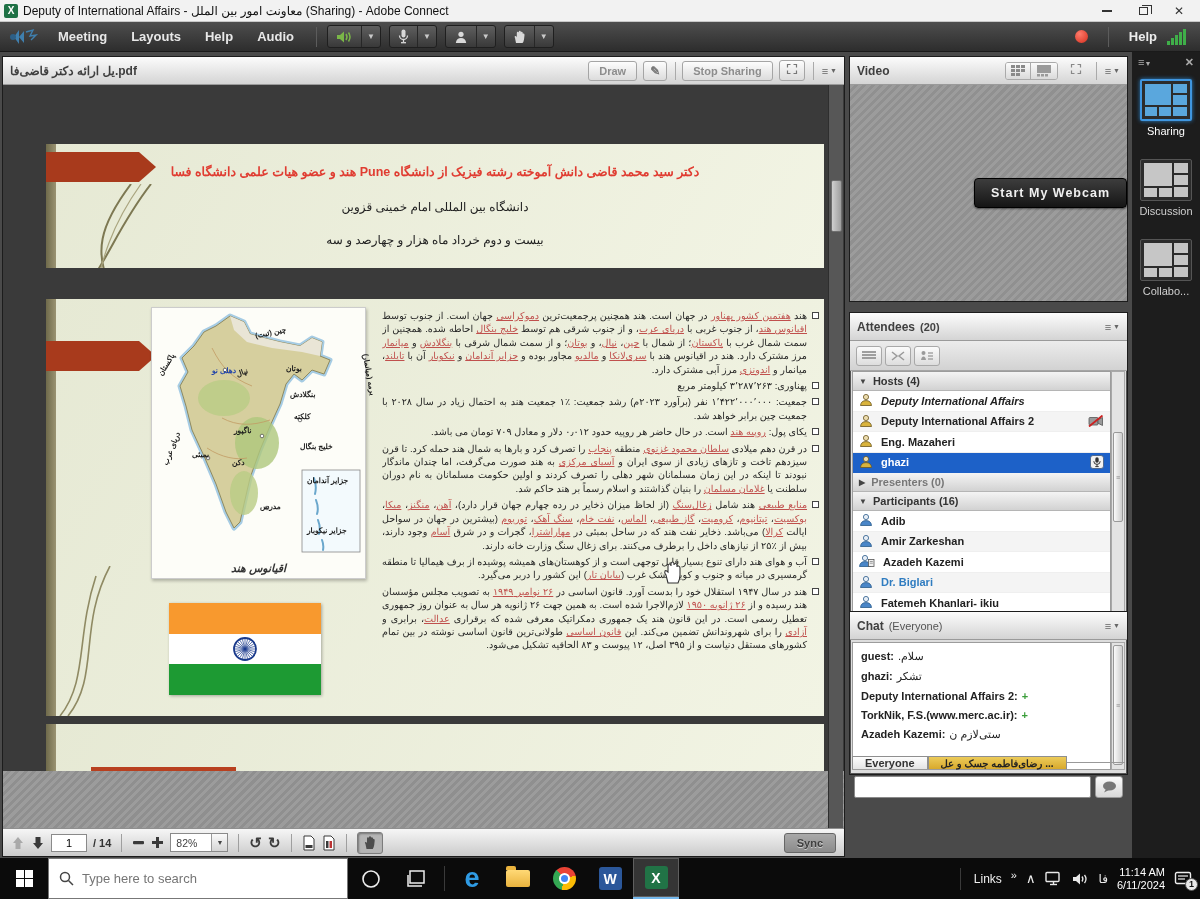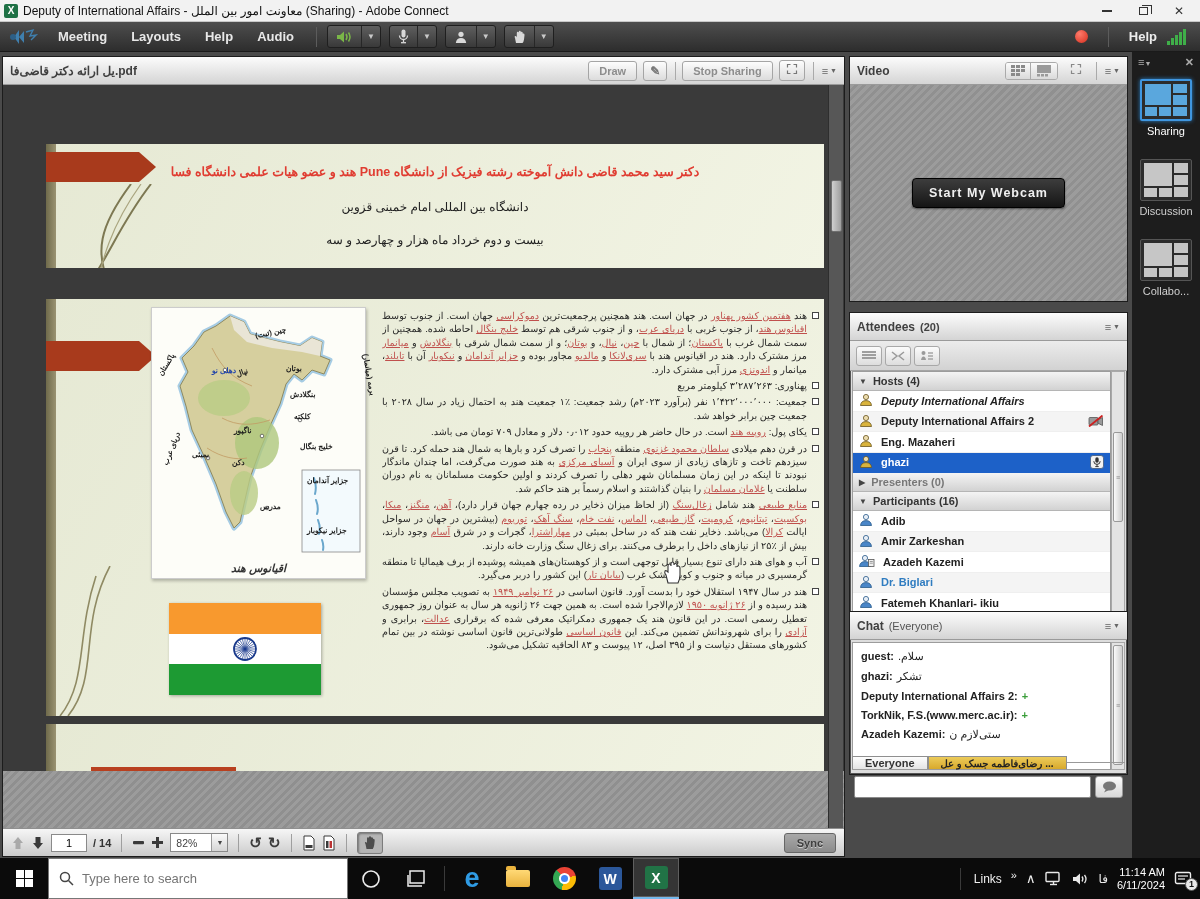--- a/index.html
+++ b/index.html
@@ -69,21 +69,21 @@
 .ptotal{font-size:11px;color:#333;font-weight:bold}
 .zoombox{display:flex;height:19px;border:1px solid #8a8a8a;background:#fff}
 .zoomval{width:40px;font-size:10.5px;color:#444;display:flex;align-items:center;padding-left:5px}
 .zoomarr{width:16px;background:linear-gradient(#fafafa,#d5d5d5);border-left:1px solid #9a9a9a;display:flex;align-items:center;justify-content:center;font-size:7px;color:#444}
 .rot{font-size:15px;font-weight:bold;color:#3c3c3c;line-height:1}
 .handbtn{width:26px;height:22px;background:#b5b5b5;border:1px solid #7c7c7c;border-radius:3px;display:flex;align-items:center;justify-content:center;box-shadow:inset 1px 1px 2px rgba(0,0,0,.35)}
 .syncbtn{margin-left:auto;background:linear-gradient(#a9a9a9,#8b8b8b);border:1px solid #666;border-radius:3px;color:#3f3f3f;font-weight:bold;font-size:11px;padding:3px 12px;text-shadow:0 1px 0 #ccc}
 
 
 #video-pod{left:849px;top:56px;width:279px;height:246px}
-.video-body{position:absolute;left:0;top:28px;right:0;bottom:0;display:flex;align-items:center;justify-content:center}
+.video-body{position:absolute;left:0;top:28px;right:0;bottom:0;display:flex;align-items:center;justify-content:flex-end}
 .webcam-btn{background:linear-gradient(#3d3d3d,#151515);border:1px solid #000;border-radius:4px;color:#f0f0f0;font-size:12.5px;font-weight:bold;letter-spacing:1px;padding:7px 16px;box-shadow:0 1px 2px rgba(0,0,0,.5)}
 .seg{display:flex;border:1px solid #aaa;border-radius:3px;overflow:hidden;margin-left:6px}
 .seg span{padding:2px 5px;background:linear-gradient(#fbfbfb,#dadada);display:flex;align-items:center}
 .seg span + span{border-left:1px solid #aaa}
 
 
 #attendees-pod{left:849px;top:312px;width:279px;height:331px}
 .att-tools{height:30px;background:linear-gradient(#ececec,#d2d2d2);border-bottom:1px solid #a5a5a5;display:flex;align-items:center;padding:0 6px;gap:3px}
 .att-tools .tbn{width:26px;height:20px;border:1px solid #a8a8a8;border-radius:3px;background:linear-gradient(#fbfbfb,#ddd);display:flex;align-items:center;justify-content:center}
 .att-list{position:absolute;left:2px;top:58px;right:16px;bottom:2px;background:#fff;overflow:hidden;border:1px solid #9c9c9c}

